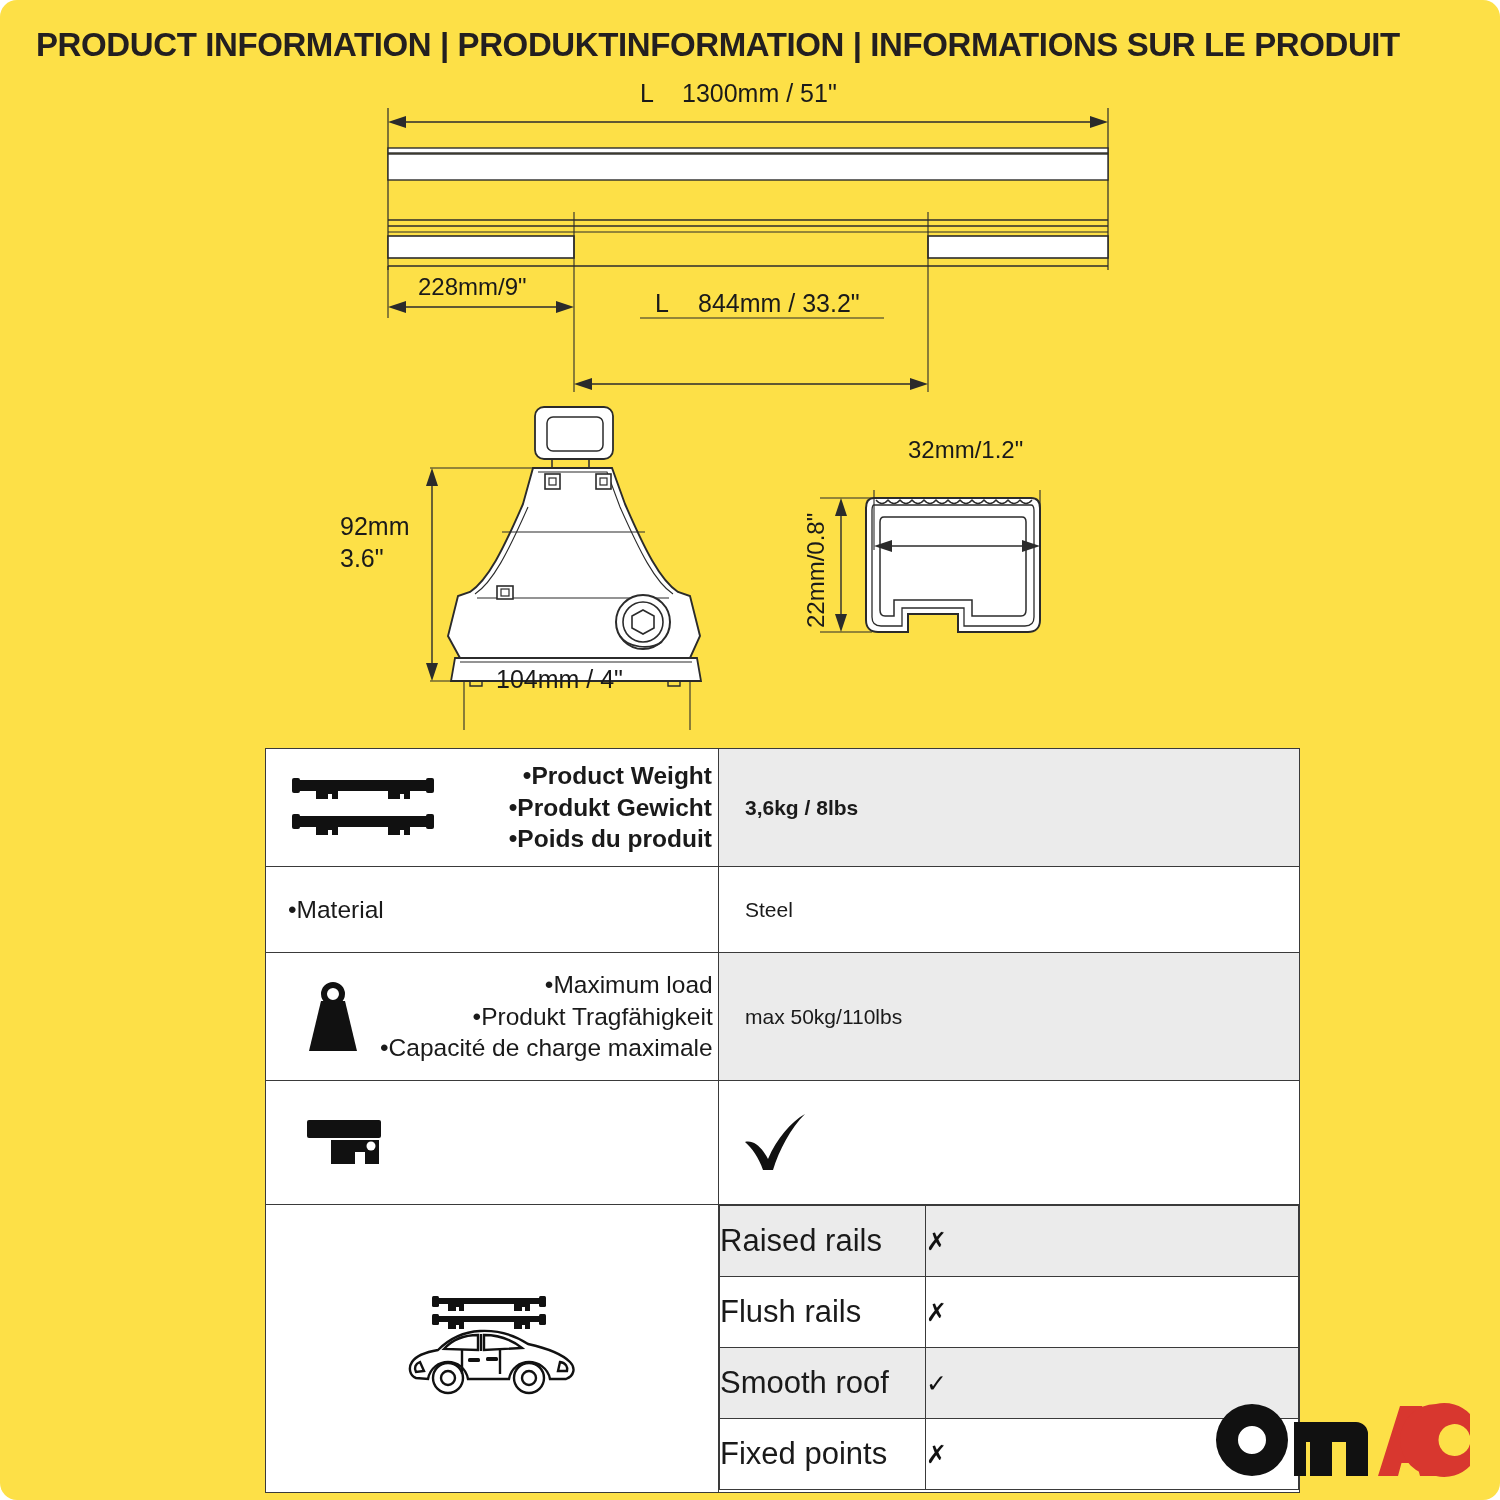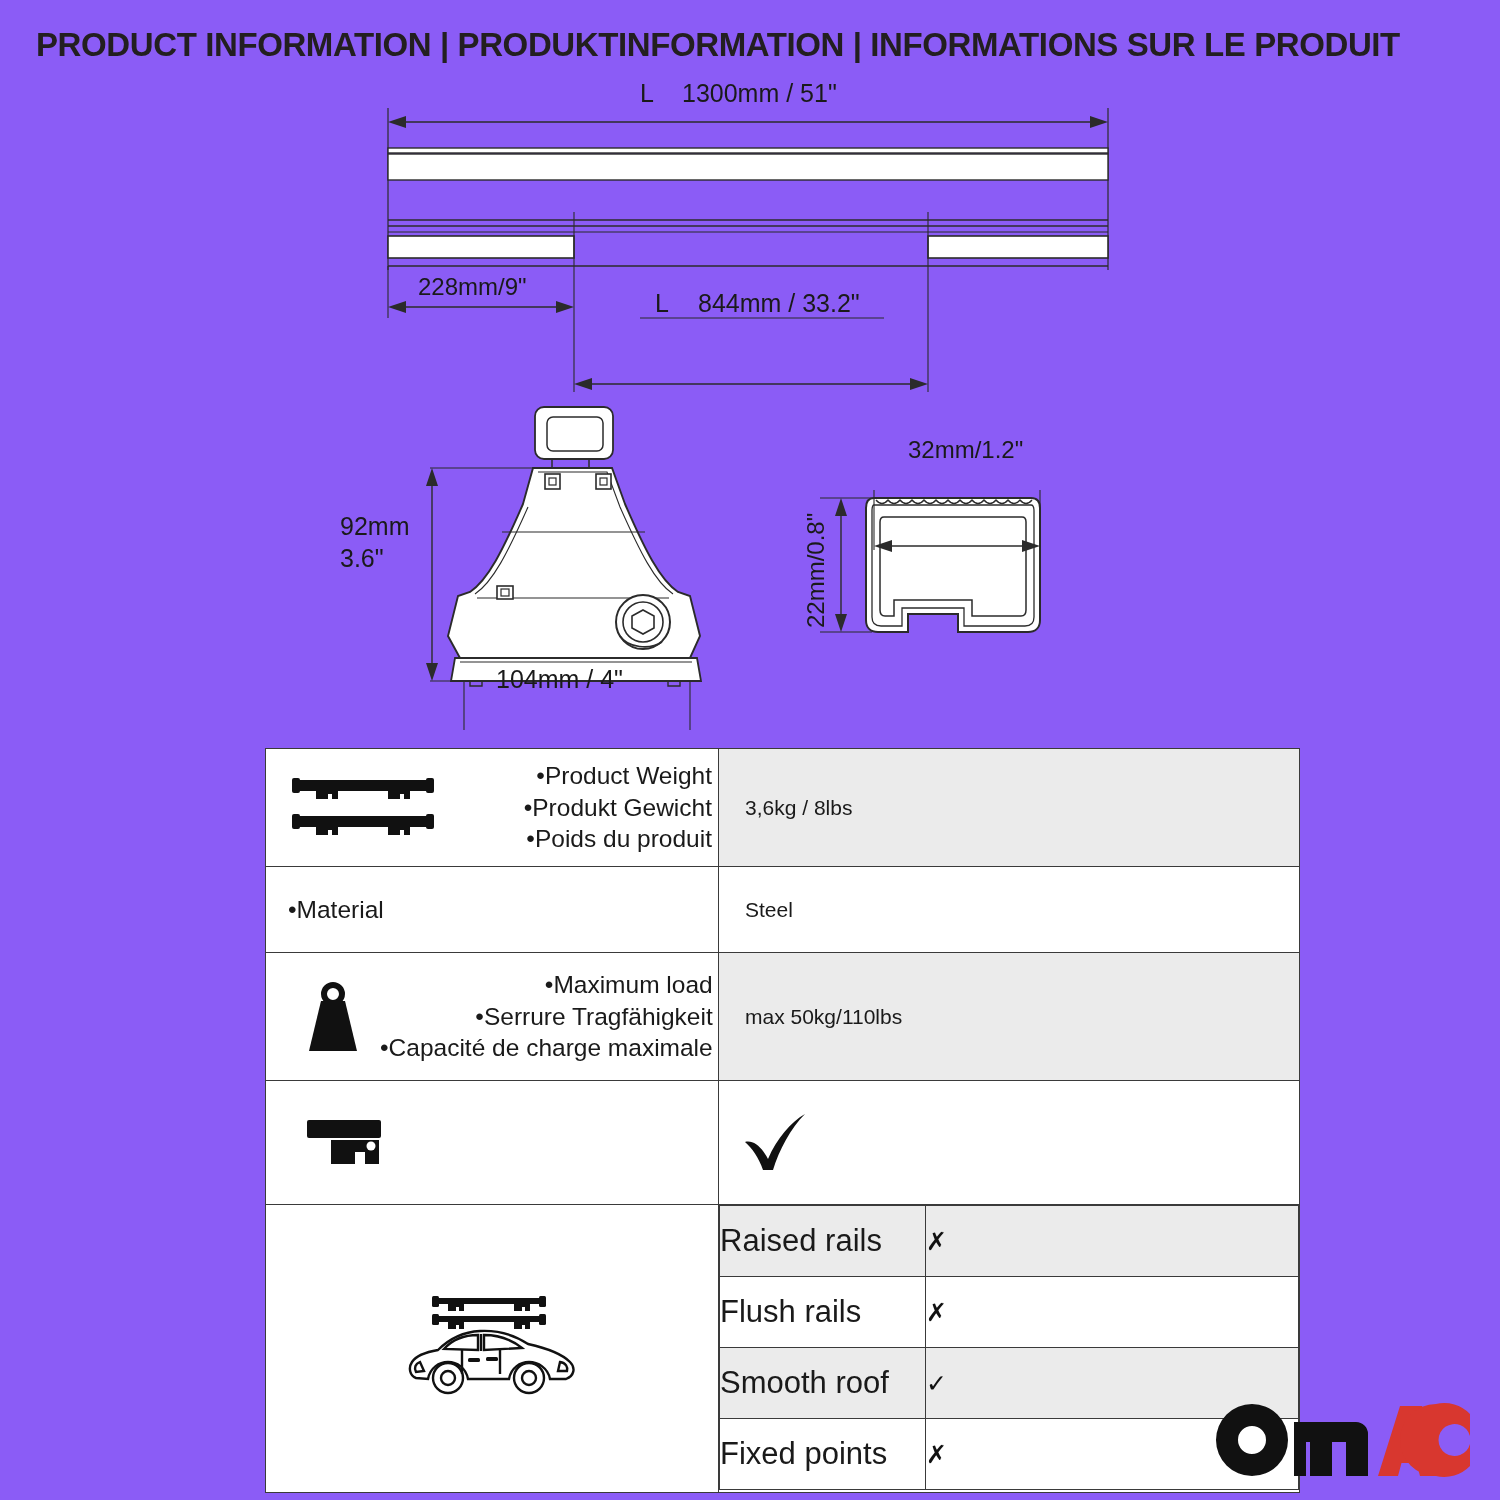--- a/index.html
+++ b/index.html
@@ -8,22 +8,23 @@
     background: #ffffff;
   }
   body {
     font-family: "Liberation Sans", sans-serif;
     color: #1a1a1a;
   }
   #page {
     position: relative;
     width: 1500px;
     height: 1500px;
-    background: #8b5cf6;
+    background: #fde047;
     overflow: hidden;
+    border-radius: 17px;
   }
 
   
   #header-title {
     position: absolute;
     left: 36px;
     top: 26px;
     width: 1430px;
     font-size: 33.5px;
     font-weight: bold;
@@ -340,21 +341,21 @@
         <text x="908" y="378" font-size="24">32mm/1.2"</text>
 
         <text x="0" y="0" font-size="24" transform="translate(824,548) rotate(-90)">22mm/0.8"</text>
       </g>
     </svg>
   </div>
 
   <table id="spec-table">
     <tbody>
 
-      <tr style="height:118px;">
+      <tr style="height:118px;font-weight:bold;">
         <td colspan="2" class="cell-white">
           <div class="spec-left">
             <span class="spec-icon">
               <svg width="150" height="72" viewBox="0 0 150 72">
                 <g fill="#111">
                   <rect x="8" y="8" width="134" height="11" rx="3"></rect>
                   <rect x="4" y="6" width="8" height="15" rx="2"></rect>
                   <rect x="138" y="6" width="8" height="15" rx="2"></rect>
                   <path d="M28 19 h22 v8 h-6 v-5 h-4 v5 h-12 z"></path>
                   <path d="M100 19 h22 v8 h-6 v-5 h-4 v5 h-12 z"></path>
@@ -398,21 +399,21 @@
               <svg width="74" height="78" viewBox="0 0 74 78">
                 <g fill="#111">
                   <path d="M36 4 a12 12 0 0 1 12 12 a12 12 0 0 1 -5 9.6 l-14 0 A12 12 0 0 1 24 16 A12 12 0 0 1 36 4 Z
                            M36 10 a6 6 0 0 0 0 12 a6 6 0 0 0 0 -12 Z"></path>
                   <path d="M24 23 h24 l12 50 h-48 z"></path>
                 </g>
               </svg>
             </span>
             <span class="spec-labels">
               <div class="ln">•Maximum load</div>
-              <div class="ln">•Serrure Tragfähigkeit</div>
+              <div class="ln">•Produkt Tragfähigkeit</div>
               <div class="ln">•Capacité de charge maximale</div>
             </span>
           </div>
         </td>
         <td class="col-value cell-shaded">
           <div class="spec-value">max 50kg/110lbs</div>
         </td>
       </tr>
 
       <tr style="height:124px;">

